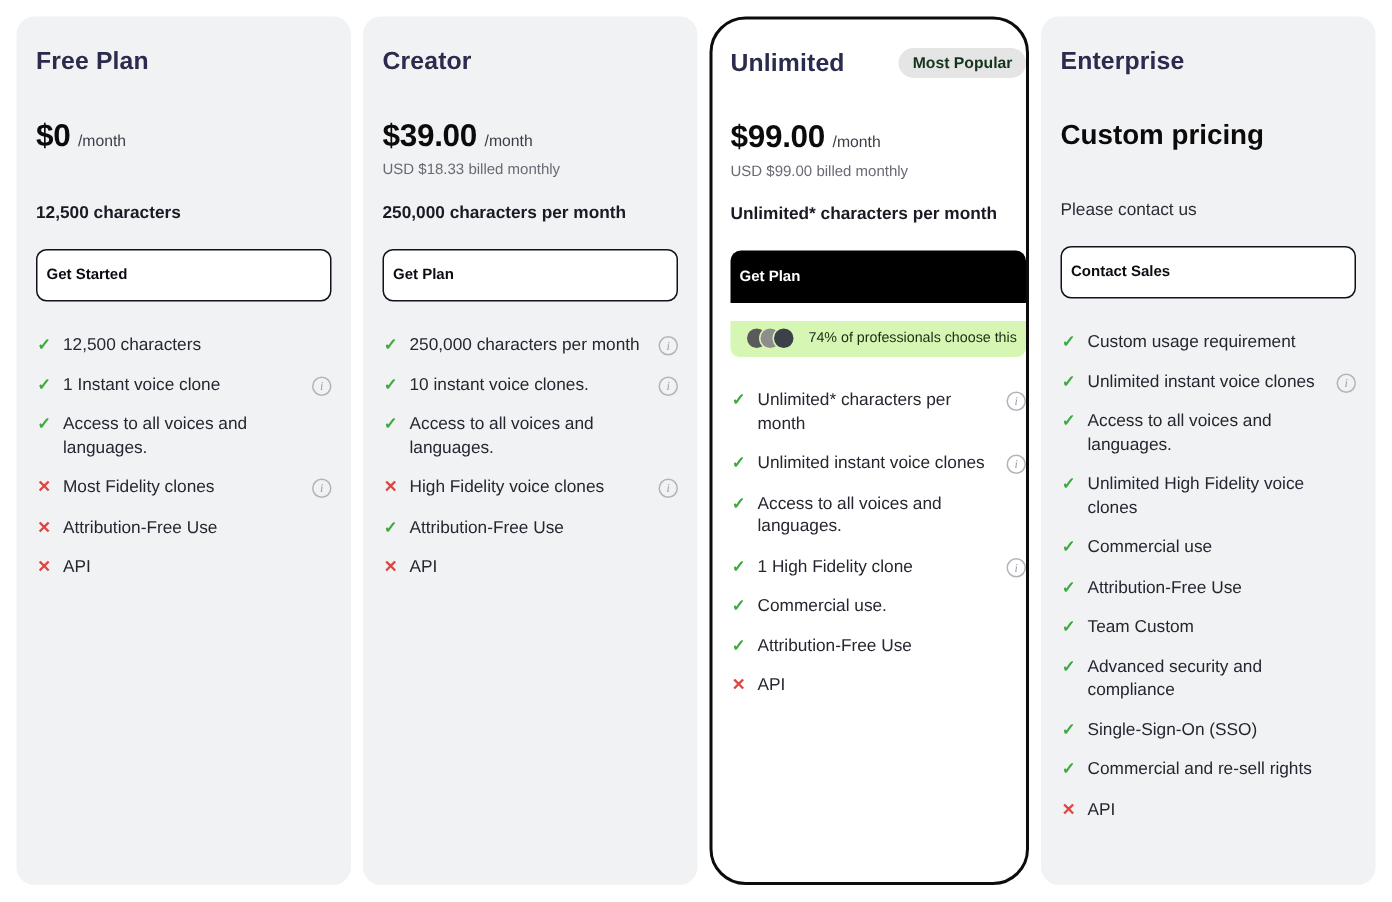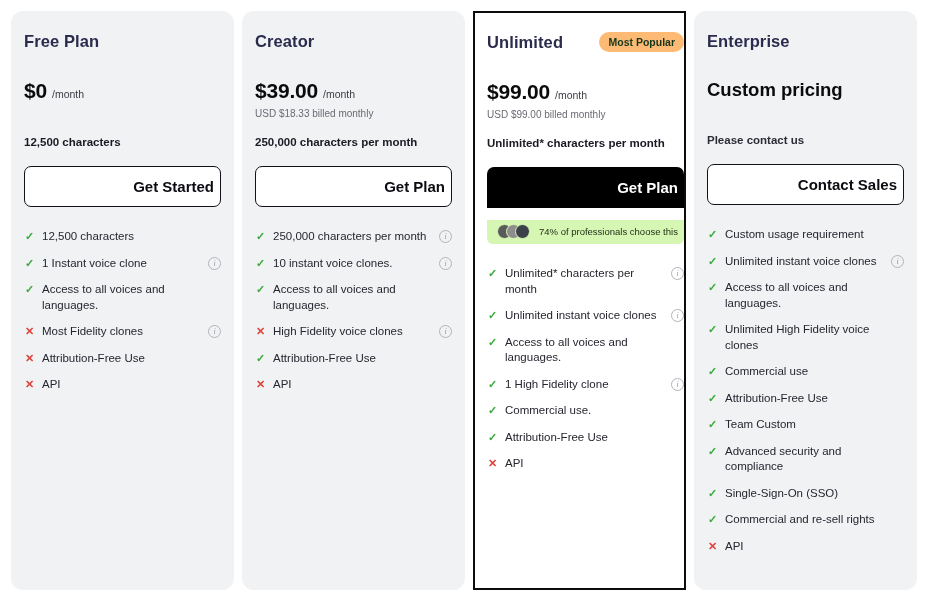--- a/index.html
+++ b/index.html
@@ -22,37 +22,37 @@
     flex: 1 1 0;
     background: #f1f2f4;
     border-radius: 12px;
     padding: 18px 13px 14px 13px;
     position: relative;
     min-width: 0;
   }
   .plan-card.featured {
     background: #ffffff;
     border: 2px solid #0c0c0c;
-    border-radius: 0;
+    border-radius: 24px;
     padding: 17px 0 13px 12px;
   }
   .card-head {
     display: flex;
     align-items: center;
     justify-content: space-between;
     min-height: 24px;
   }
   .plan-name {
     font-size: 16.5px;
     font-weight: bold;
     color: #2b2b4d;
     letter-spacing: 0.1px;
   }
   .badge {
-    background: #fdba74;
+    background: #e5e5e5;
     color: #15341a;
     font-size: 10.5px;
     font-weight: bold;
     padding: 4px 9px;
     border-radius: 10px;
     white-space: nowrap;
     text-align: right;
   }
   .price-row {
     margin-top: 26px;
@@ -80,35 +80,35 @@
     font-size: 10px;
     color: #6a6a74;
   }
   .billed.spacer { visibility: hidden; }
   .chars {
     margin-top: 17px;
     font-size: 11.5px;
     font-weight: bold;
     color: #1a1a24;
   }
-  .chars.normal { font-weight: bold; color: #2c2c36; margin-top: 17px; }
+  .chars.normal { font-weight: normal; color: #2c2c36; margin-top: 17px; }
   .cta {
     display: block;
     width: 100%;
     margin-top: 18px;
     background: #ffffff;
     border: 1.5px solid #12121a;
     border-radius: 7px;
     padding: 11px 6px;
     font-family: "Liberation Sans", sans-serif;
-    font-size: 15px;
+    font-size: 10px;
     font-weight: bold;
     color: #0b0b12;
     cursor: pointer;
-    text-align: right;
+    text-align: left;
   }
   .cta.dark {
     background: #000000;
     color: #ffffff;
     border: none;
     border-radius: 7px 7px 0 0;
     padding: 12px 6px;
     margin-top: 18px;
   }
   .promo {

